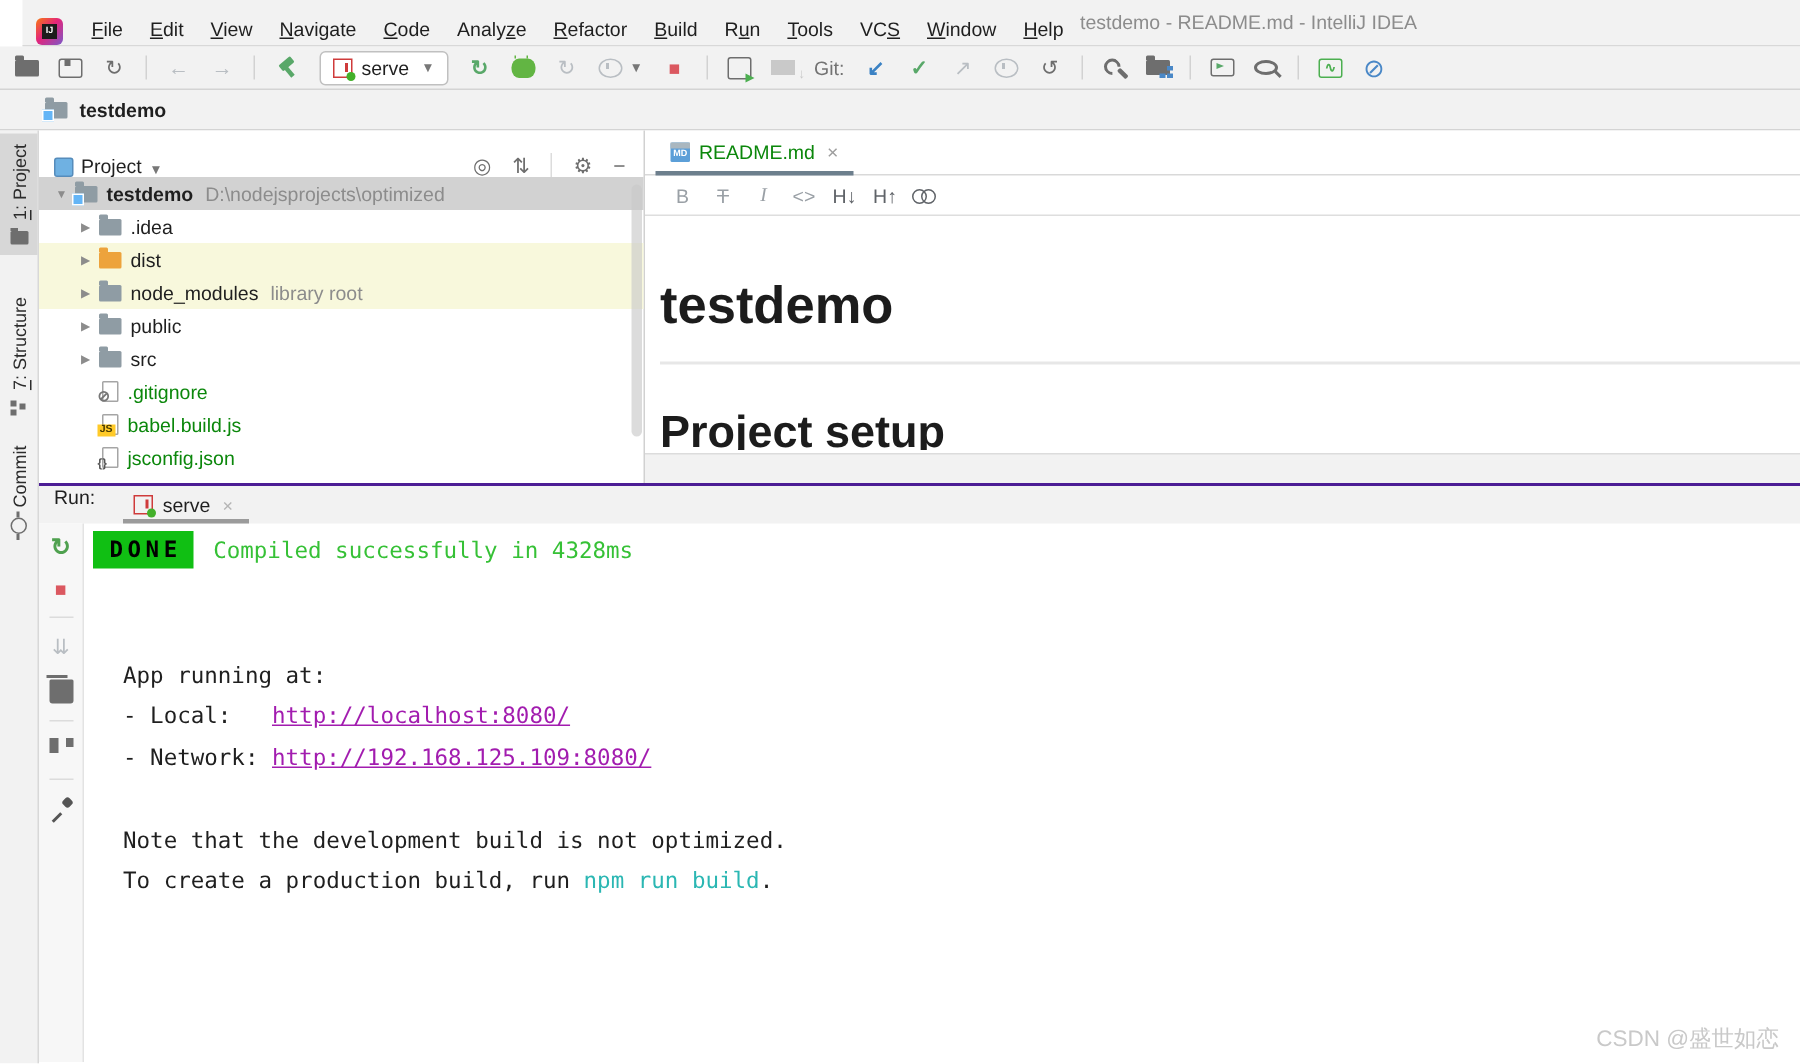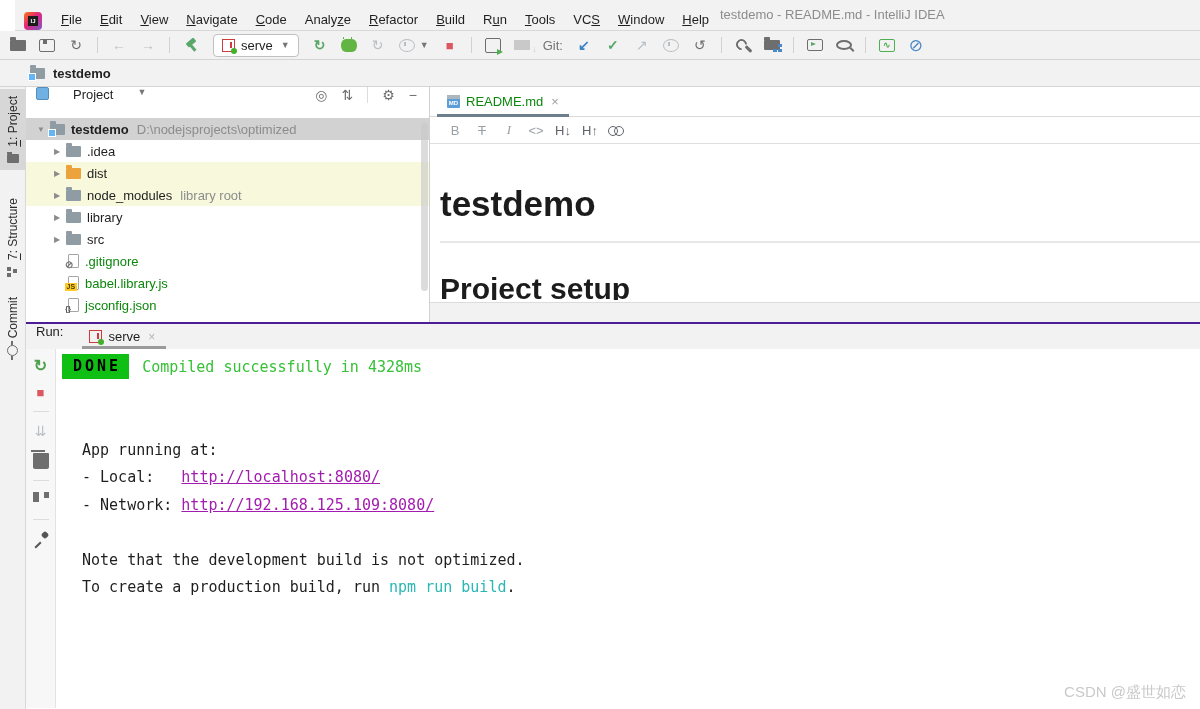--- a/index.html
+++ b/index.html
@@ -85,21 +85,21 @@
 .tw-folder{width:12px;height:9px;background:#6e6e6e;border-radius:1px;position:relative}
 .tw-folder::before{content:"";position:absolute;top:-2px;left:0;width:5px;height:2px;background:#6e6e6e}
 .tw-structure{width:11px;height:11px;position:relative}
 .tw-structure::before{content:"";position:absolute;left:0;top:0;width:4px;height:4px;background:#6e6e6e;box-shadow:6px 2px 0 #6e6e6e,0 6px 0 #6e6e6e}
 .tw-commit{width:11px;height:11px;border:1.5px solid #6e6e6e;border-radius:50%;position:relative}
 .tw-commit::before{content:"";position:absolute;left:3px;top:-5px;width:1.5px;height:4px;background:#6e6e6e}
 .tw-commit::after{content:"";position:absolute;left:3px;bottom:-5px;width:1.5px;height:4px;background:#6e6e6e}
 
 
 .project-panel{position:absolute;left:26px;top:87px;width:404px;height:235px;background:#fff;border-right:1px solid #d1d1d1}
-.pp-header{height:31px;display:flex;align-items:flex-start;padding:0 12px 0 10px;gap:24px;font-size:13px}
+.pp-header{height:31px;display:flex;align-items:flex-end;padding:0 12px 0 10px;gap:5px;font-size:13px}
 .pp-sq{width:13px;height:13px;background:#6fb1e2;border:1px solid #568cbb;border-radius:2px;flex:none}
 .pp-caret{font-size:9px;color:#777}
 .pp-icons{margin-left:auto;display:flex;align-items:center;gap:14px;color:#6e6e6e}
 .pp-icons .hic{font-size:14px;display:inline-flex;align-items:center}
 .pp-sep{width:1px;height:16px;background:#dcdcdc}
 .tree{position:relative}
 .trow{height:22px;display:flex;align-items:center;font-size:13px;white-space:nowrap}
 .trow.sel{background:#d2d2d2}
 .trow.hl{background:#f8f8dc}
 .trow .arrow{width:14px;font-size:8px;color:#8c8c8c;text-align:center;flex:none}
@@ -283,40 +283,40 @@
       </div>
       <div class="trow hl" style="padding-left: 24px;">
         <span class="arrow">▶</span>
         <span class="tico folder"></span>
         <span class="tname">node_modules</span>
         <span class="tsuffix">library root</span>
       </div>
       <div class="trow" style="padding-left: 24px;">
         <span class="arrow">▶</span>
         <span class="tico folder"></span>
-        <span class="tname">library</span>
+        <span class="tname">public</span>
       </div>
       <div class="trow" style="padding-left: 24px;">
         <span class="arrow">▶</span>
         <span class="tico folder"></span>
         <span class="tname">src</span>
       </div>
       <div class="trow" style="padding-left: 24px;">
         <span class="arrow"></span>
         <span class="tico file-ignore">
           <span class="fbadge b-ignore">⊘</span>
         </span>
         <span class="tname green">.gitignore</span>
       </div>
       <div class="trow" style="padding-left: 24px;">
         <span class="arrow"></span>
         <span class="tico file-js">
           <span class="fbadge b-js">JS</span>
         </span>
-        <span class="tname green">babel.library.js</span>
+        <span class="tname green">babel.build.js</span>
       </div>
       <div class="trow" style="padding-left: 24px;">
         <span class="arrow"></span>
         <span class="tico file-json">
           <span class="fbadge b-json">{}</span>
         </span>
         <span class="tname green">jsconfig.json</span>
       </div>
     </div>
   <div class="pp-scroll"></div>

